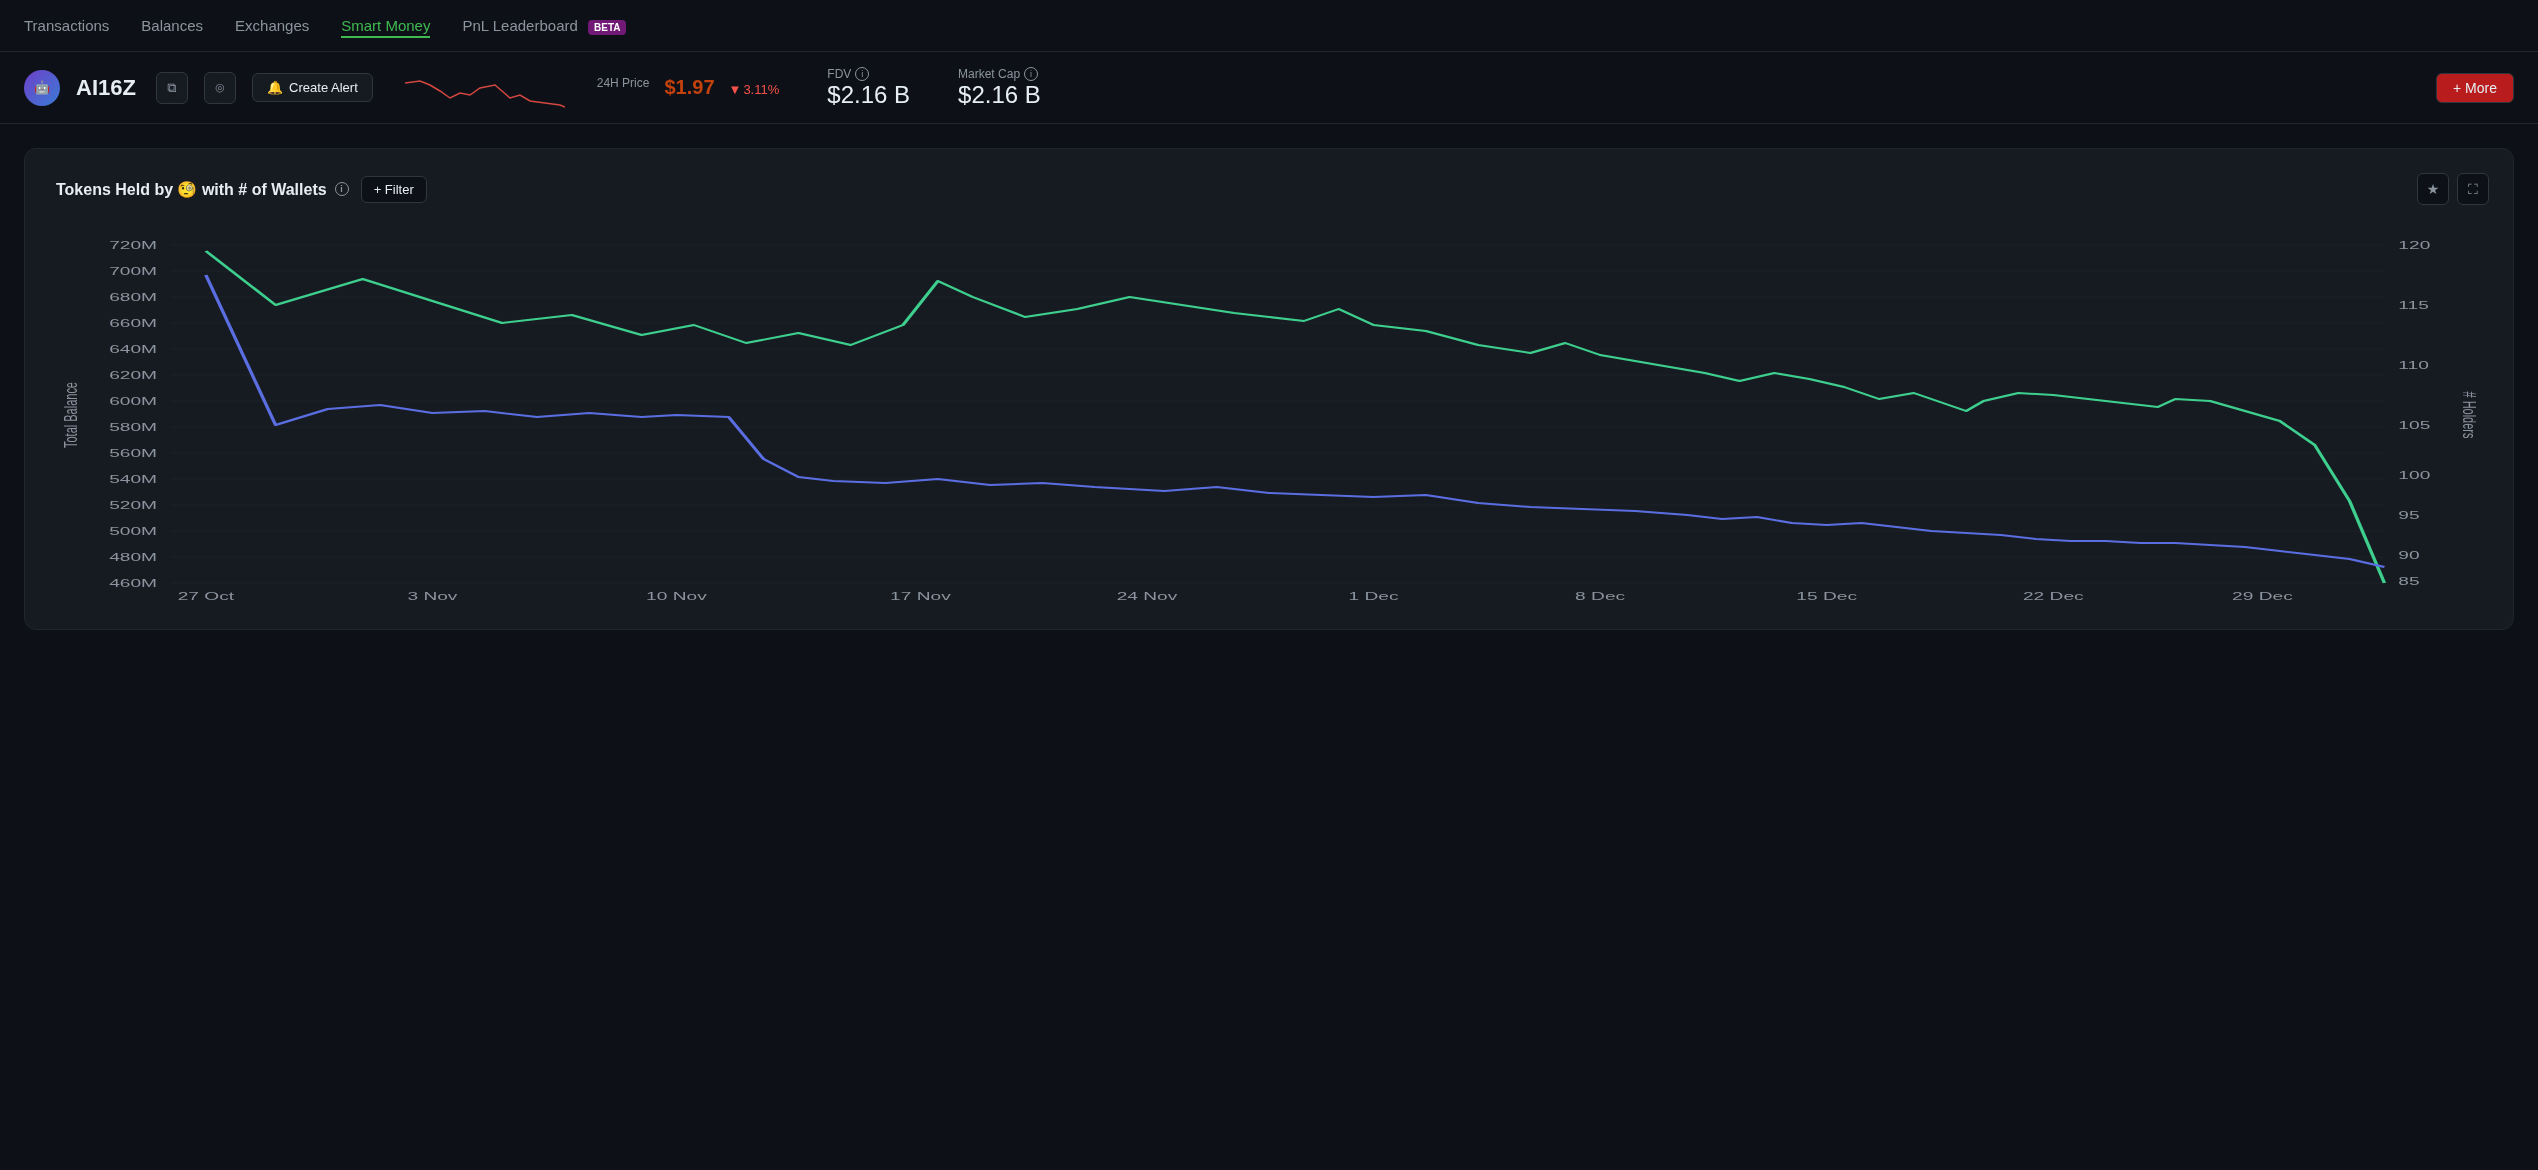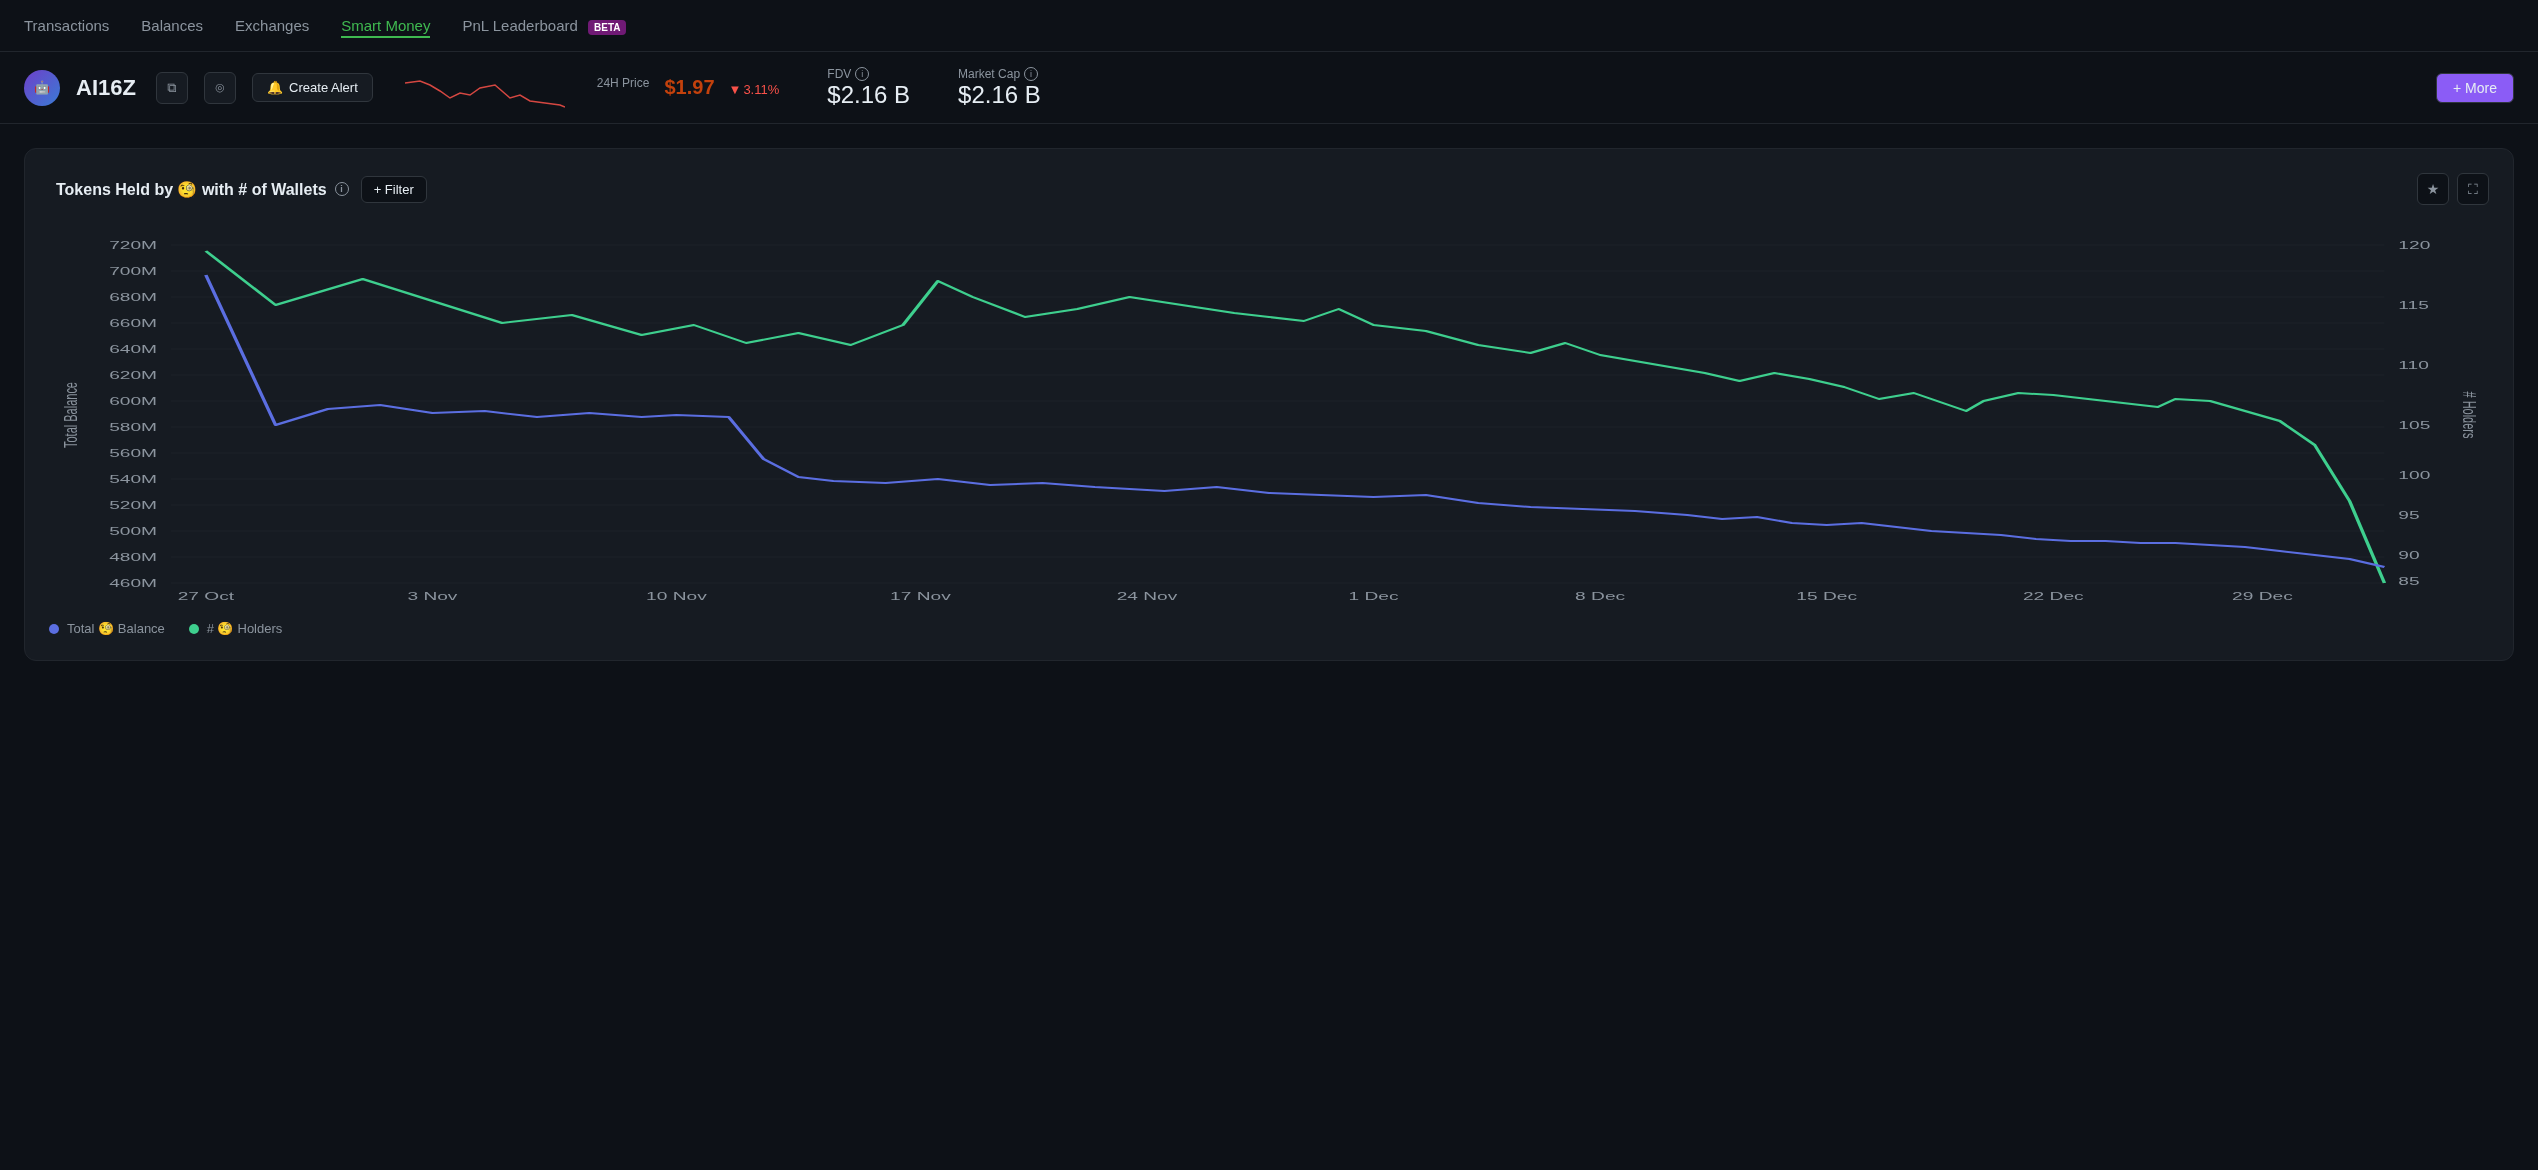--- a/index.html
+++ b/index.html
@@ -148,21 +148,21 @@
       color: #8b949e;
       cursor: pointer;
     }
 
     .more-btn {
       margin-left: auto;
       display: flex;
       align-items: center;
       gap: 6px;
       border: 1px solid #30363d;
-      background: #8b5cf6;
+      background: #b91c1c;
       color: #e6edf3;
       border-radius: 6px;
       padding: 6px 16px;
       font-size: 14px;
       cursor: pointer;
       white-space: nowrap;
     }
 
     
     .main-content {
@@ -403,24 +403,14 @@
 
         <text transform="rotate(90, 1385, 190)" x="1385" y="190" text-anchor="middle" class="axis-text"># Holders</text>
 
         <polyline points="90,26 130,80 180,54 220,76 260,98 300,90 340,110 370,100 400,118 430,108 460,120 490,100 510,56 530,72 560,92 590,84 620,72 650,80 680,88 700,92 720,96 740,84 760,100 790,106 820,120 850,128 870,118 890,130 910,136 930,142 950,148 970,156 990,148 1010,154 1030,162 1050,174 1070,168 1090,180 1100,186 1110,176 1130,168 1150,170 1170,174 1190,178 1210,182 1220,174 1240,176 1260,186 1280,196 1300,220 1320,276 1340,358" fill="none" stroke="#3ecf8e" stroke-width="2" stroke-linejoin="round"></polyline>
 
         <polyline points="90,50 130,200 160,184 190,180 220,188 250,186 280,192 310,188 340,192 360,190 390,192 410,234 430,252 450,256 480,258 510,254 540,260 570,258 600,262 620,264 640,266 670,262 700,268 730,270 760,272 790,270 820,278 850,282 880,284 910,286 940,290 960,294 980,292 1000,298 1020,300 1040,298 1060,302 1080,306 1100,308 1120,310 1140,314 1160,316 1180,316 1200,318 1220,318 1240,320 1260,322 1280,326 1300,330 1320,334 1340,342" fill="none" stroke="#5b6ee1" stroke-width="2" stroke-linejoin="round"></polyline>
 
       </svg>
     </div>
 
-    <div class="chart-legend">
-      <div class="legend-item">
-        <div class="legend-dot" style="background:#5b6ee1;"></div>
-        <span>Total 🧐 Balance</span>
-      </div>
-      <div class="legend-item">
-        <div class="legend-dot" style="background:#3ecf8e;"></div>
-        <span># 🧐 Holders</span>
-      </div>
-    </div>
   </div>
 </div>
 
 </body></html>

